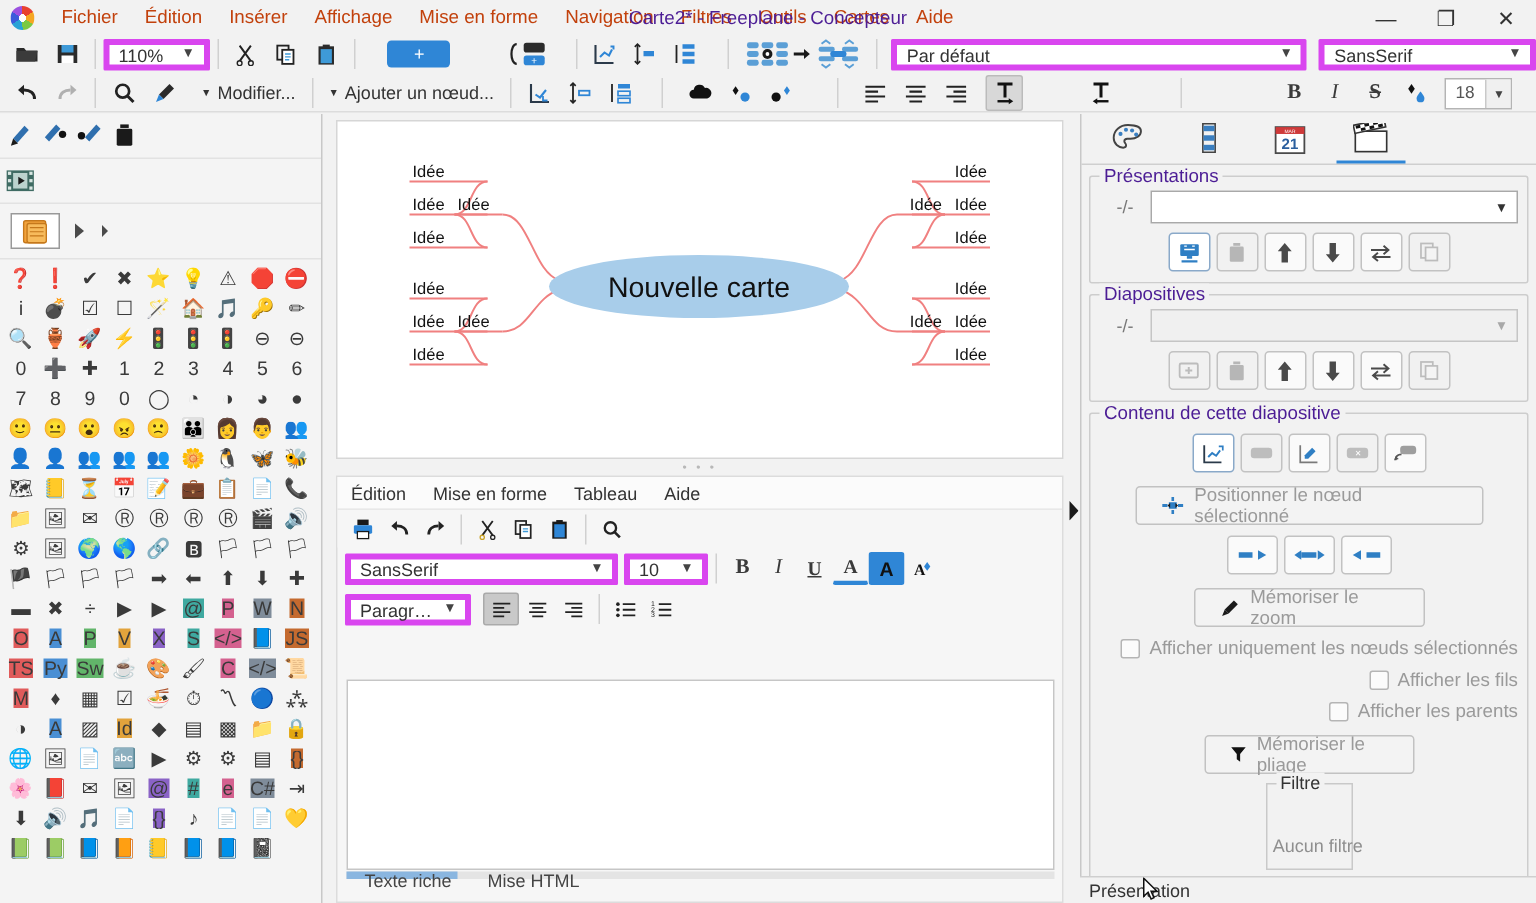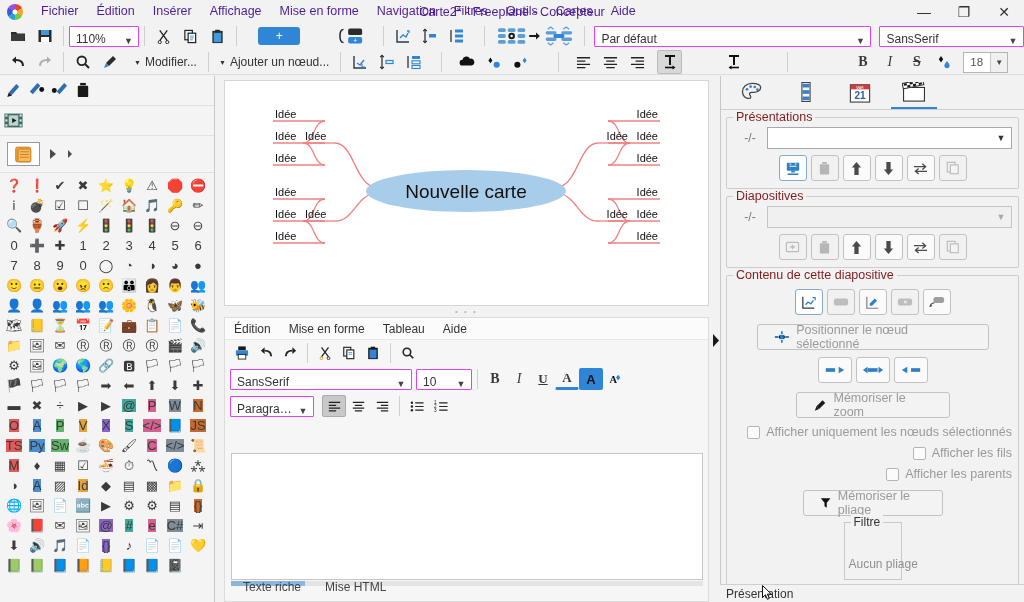--- a/index.html
+++ b/index.html
@@ -27,21 +27,21 @@
     border-radius: 50%;
     background:
       radial-gradient(circle at 50% 50%, #fff 0 22%, transparent 23%),
       conic-gradient(#e8412f 0deg 60deg, #f5a623 60deg 120deg, #7ac943 120deg 180deg,
                      #2aa3d6 180deg 240deg, #3b5bdb 240deg 300deg, #9b51e0 300deg 360deg);
     flex: none;
   }
   .menu { display: flex; align-items: center; height: 23px; }
   .menu-item {
     padding: 3px 9px 4px 9px;
-    font-size: 12.5px; color: #4c1d95; cursor: default; white-space: nowrap;
+    font-size: 12.5px; color: #c2410c; cursor: default; white-space: nowrap;
   }
   .win-title {
     position: absolute; left: 0; right: 0; top: 0; height: 23px;
     display: flex; align-items: center; justify-content: center;
     font-size: 12.5px; color: #4c1d95; pointer-events: none;
   }
   .win-btns { position: absolute; right: 0; top: 0; height: 23px; display: flex; }
   .win-btn {
     width: 40px; height: 23px; display: flex; align-items: center; justify-content: center;
     font-size: 14px; color: #333; cursor: default;
@@ -57,22 +57,22 @@
   .tb-row.r2 { top: 26px; }
   .tbtn {
     width: 25px; height: 24px; margin: 0 1px;
     display: flex; align-items: center; justify-content: center;
     cursor: default; border: 1px solid transparent; border-radius: 2px;
   }
   .tb-sep { width: 1px; height: 20px; background: #d0d0d0; margin: 0 5px; }
   .tb-group { display: flex; align-items: center; }
 
   .combo {
-    height: 21px; border: 1px solid #d946ef; background: #fff;
-    display: flex; align-items: flex-end; padding: 0 2px 0 6px;
+    height: 21px; border: 4px solid #d946ef; background: #fff;
+    display: flex; align-items: flex-start; padding: 0 2px 0 6px;
     font-size: 12px; color: #333; border-radius: 1px; cursor: default;
   }
   .combo .cval { flex: 1; overflow: hidden; white-space: nowrap; text-overflow: ellipsis; }
   .combo .carrow {
     width: 16px; text-align: center; font-size: 9px; color: #444; flex: none;
   }
   .spin {
     height: 21px; border: 1px solid #b4b4b4; background: #fff; display: flex; align-items: center;
   }
   .spin .sval { padding: 0 6px; font-size: 11.5px; color: #555; min-width: 26px; }
@@ -173,21 +173,21 @@
     display: flex; align-items: center; justify-content: center;
     font-size: 17px; cursor: default; border-bottom: 2px solid transparent;
   }
   .rp-tab.active { border-bottom-color: #2f86d6; }
   .group {
     margin: 7px 5px 0 5px; border: 1px solid #cdcdcd; border-radius: 2px;
     padding: 4px 6px 7px 6px; position: relative; background: #f2f2f2;
   }
   .group > .g-title {
     position: absolute; top: -8px; left: 6px; background: #f2f2f2;
-    padding: 0 3px; font-size: 12.5px; color: #7f1d1d;
+    padding: 0 3px; font-size: 12.5px; color: #4c1d95;
   }
   .row { display: flex; align-items: center; }
   .idx { width: 34px; text-align: center; font-size: 12px; color: #777; }
   .rcombo {
     flex: 1; height: 22px; border: 1px solid #a9a9a9; background: #fff;
     display: flex; align-items: center; cursor: default;
   }
   .rcombo.disabled { background: #f0f0f0; border-color: #c5c5c5; }
   .rcombo .carrow { width: 20px; text-align: center; font-size: 9px; color: #333; }
   .rcombo.disabled .carrow { color: #a8a8a8; }
@@ -1286,21 +1286,21 @@
 
       <div class="wbtn" style="width:140px;">
         <svg width="14" height="14" viewBox="0 0 14 14">
             <path d="M1 1h12l-4.6 5.6V13L5.6 11V6.6z" fill="#111"></path>
           </svg>
         <span>Mémoriser le pliage</span>
       </div>
 
       <div class="filterbox">
         <span class="fb-title">Filtre</span>
-        <div class="fb-val">Aucun pliage</div>
+        <div class="fb-val">Aucun filtre</div>
       </div>
 
       <div class="wbtn" style="width:152px;">
         <svg width="16" height="12" viewBox="0 0 18 12">
             <rect x="1" y="2" width="11" height="8" rx="2" fill="#2f7fc4"></rect>
             <rect x="12" y="2.8" width="5" height="6.4" rx="1.6" fill="none" stroke="#2f7fc4" stroke-width="1.2"></rect>
           </svg>
         <span>Mémoriser le pliage</span>
       </div>
     </div>

